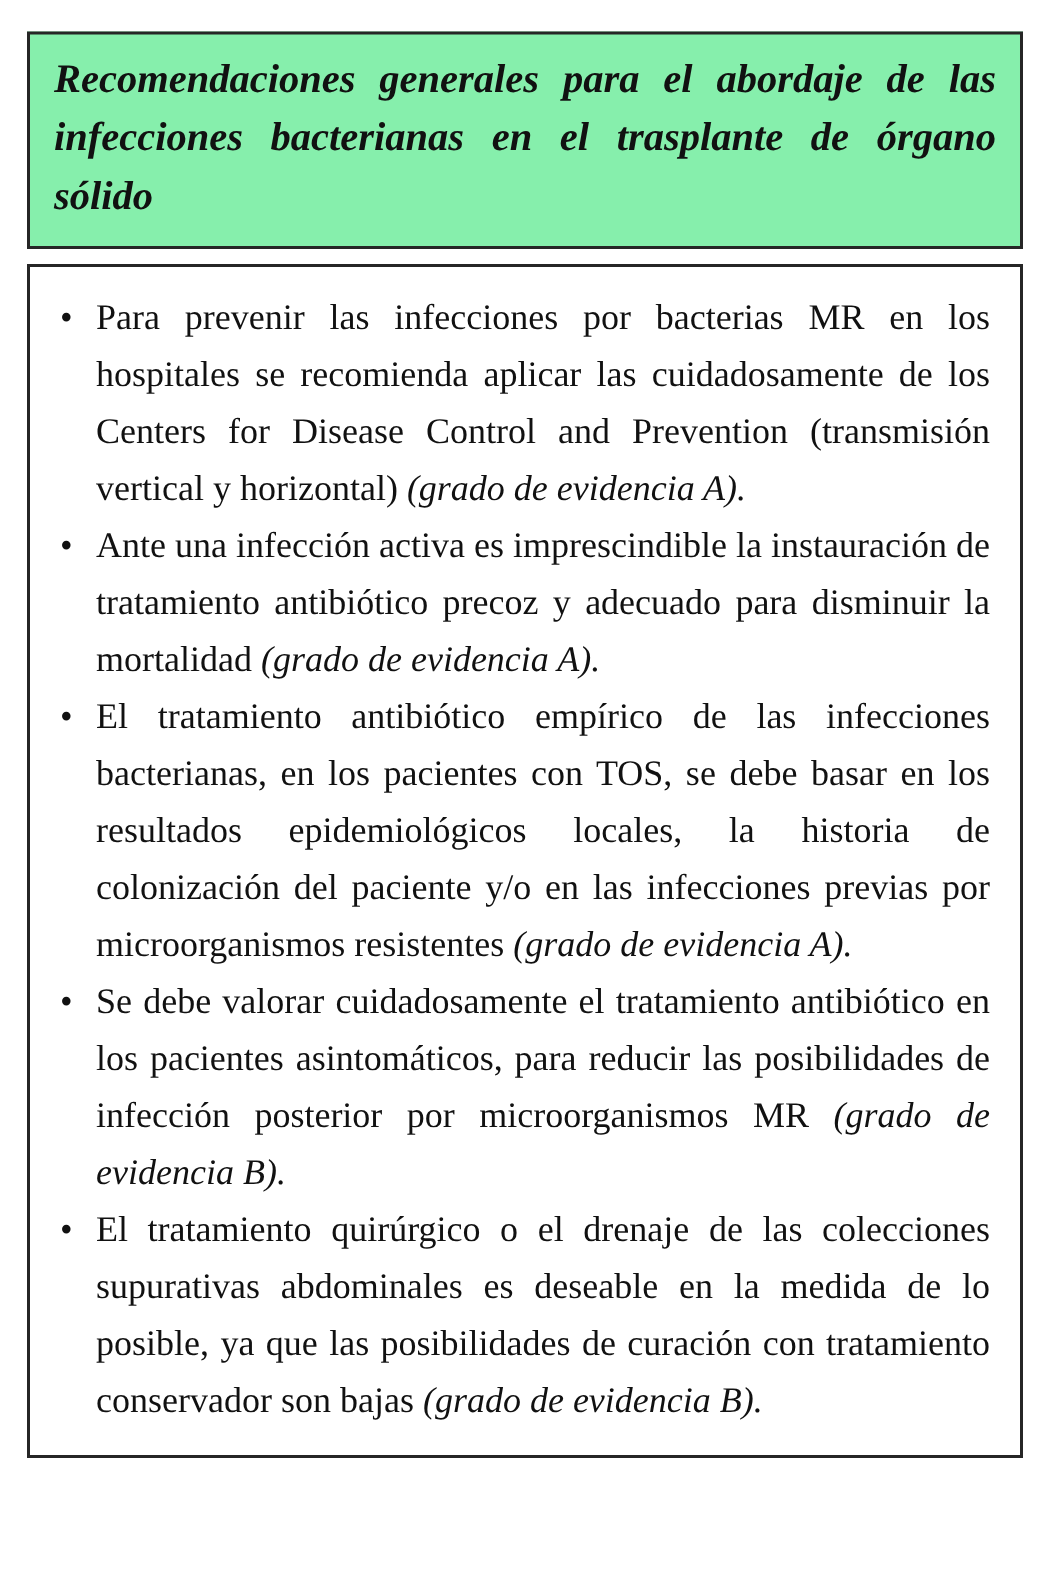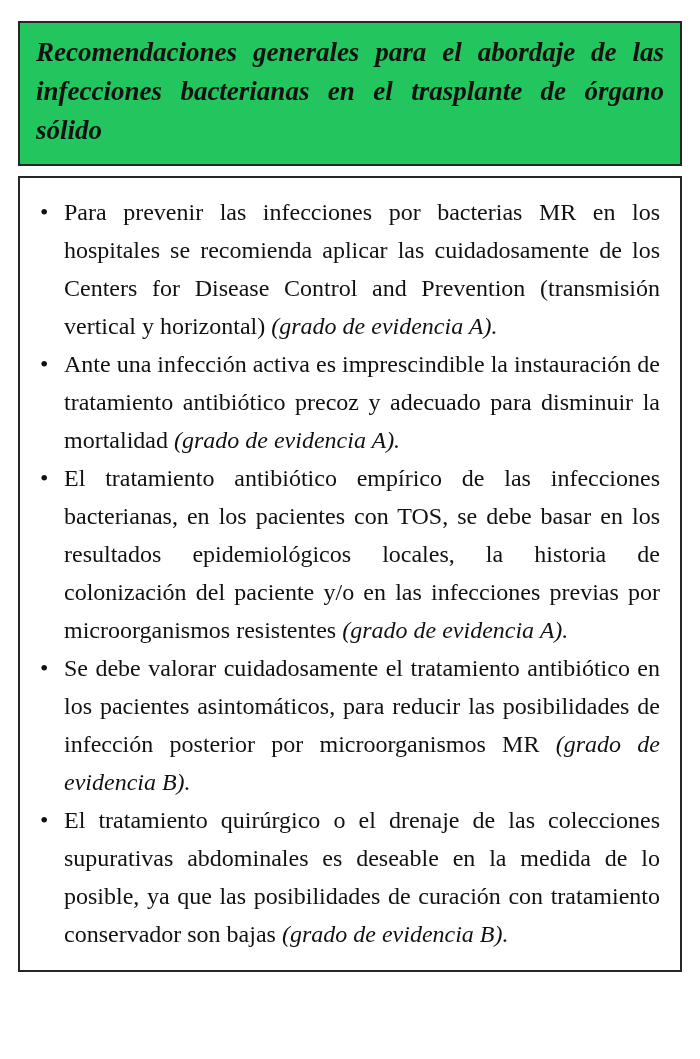--- a/index.html
+++ b/index.html
@@ -15,21 +15,21 @@
     font-family: "Liberation Serif", "DejaVu Serif", serif;
     color: #111111;
   }
   .panel {
     width: 100%;
   }
   .title-box {
     border: 2px solid #262626;
     padding: 10px 16px 14px 16px;
     margin-bottom: 10px;
-    background: #22c55e;
+    background: #86efac;
   }
   .panel-title {
     margin: 0;
     font-size: 27px;
     line-height: 1.45;
     font-weight: bold;
     font-style: italic;
     text-align: justify;
     hyphens: auto;
     -webkit-hyphens: auto;

